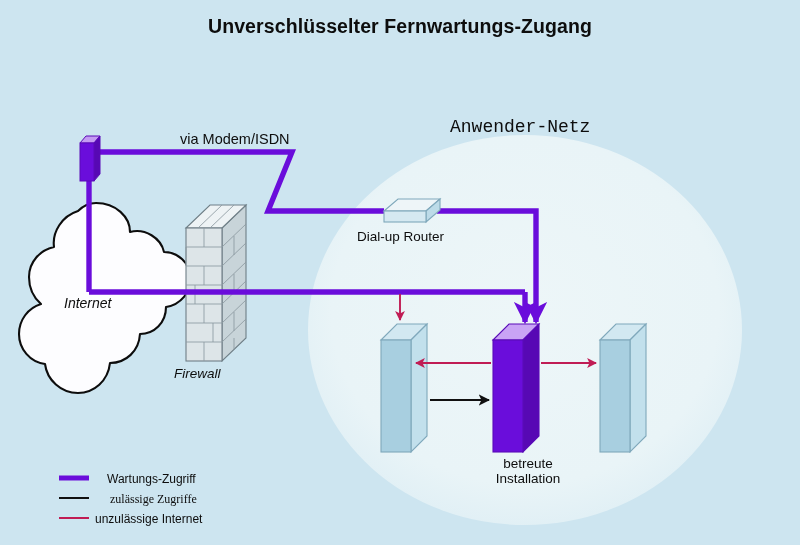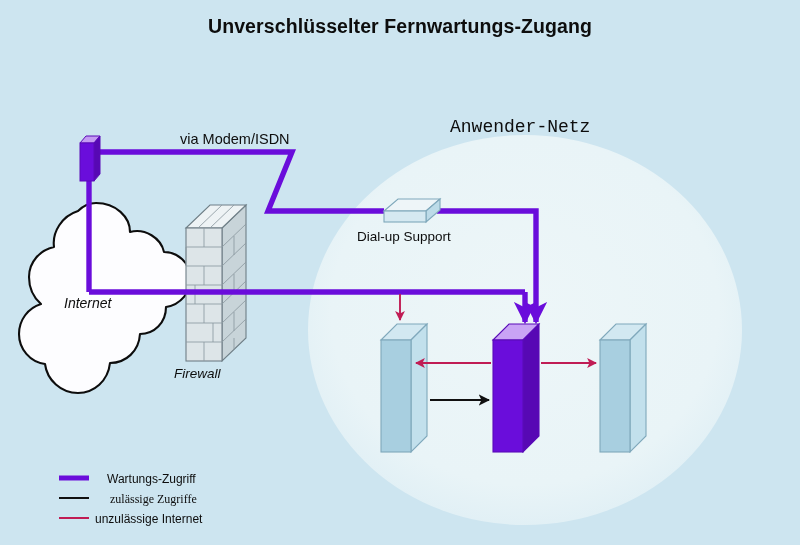--- a/index.html
+++ b/index.html
@@ -239,24 +239,26 @@
     </g>
   </svg>
 
   <div class="lbl" id="page-title">Unverschlüsselter Fernwartungs-Zugang</div>
 
 
   <div class="lbl" id="label-modem">via Modem/ISDN</div>
 
   <div class="lbl" id="label-anwender">Anwender-Netz</div>
 
-  <div class="lbl" id="label-router">Dial-up Support</div>
+  <div class="lbl" id="label-router">Dial-up Router</div>
 
   <div class="lbl" id="label-firewall">Firewall</div>
 
   <div class="lbl" id="label-internet">Internet</div>
 
+  <div class="lbl" id="label-betreute">betreute
+Installation</div>
 
   <div class="legend-text" id="legend-text-0">Wartungs-Zugriff</div>
   <div class="legend-text" id="legend-text-1">zulässige Zugriffe</div>
   <div class="legend-text" id="legend-text-2">unzulässige Internet</div>
 
 </div>
 
 </body></html>

